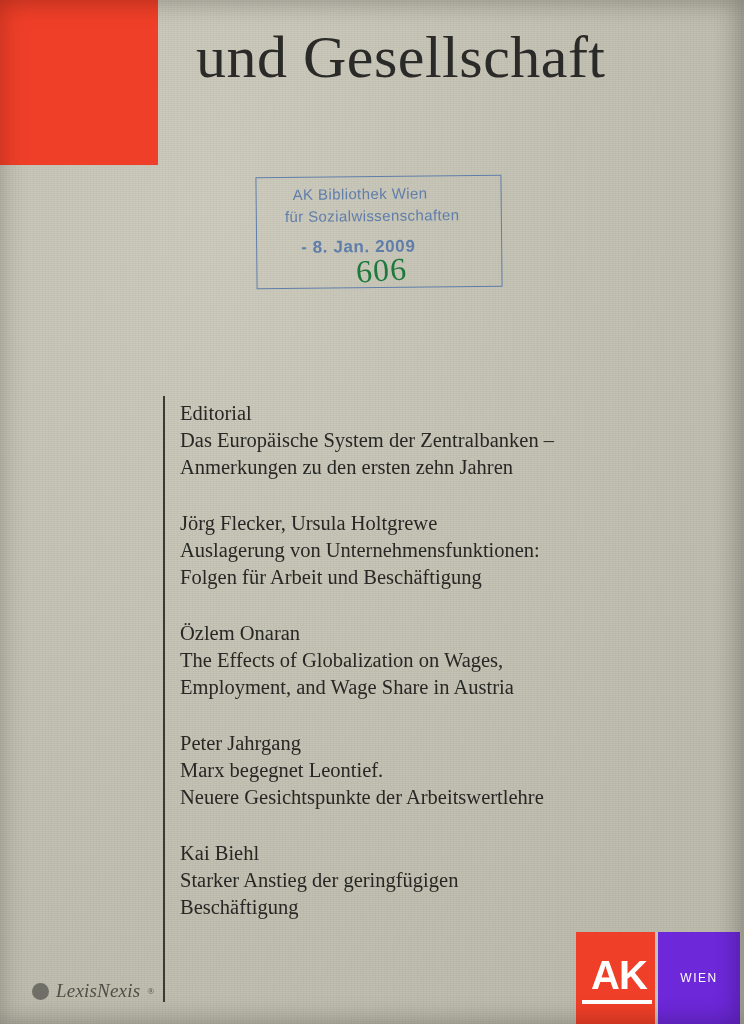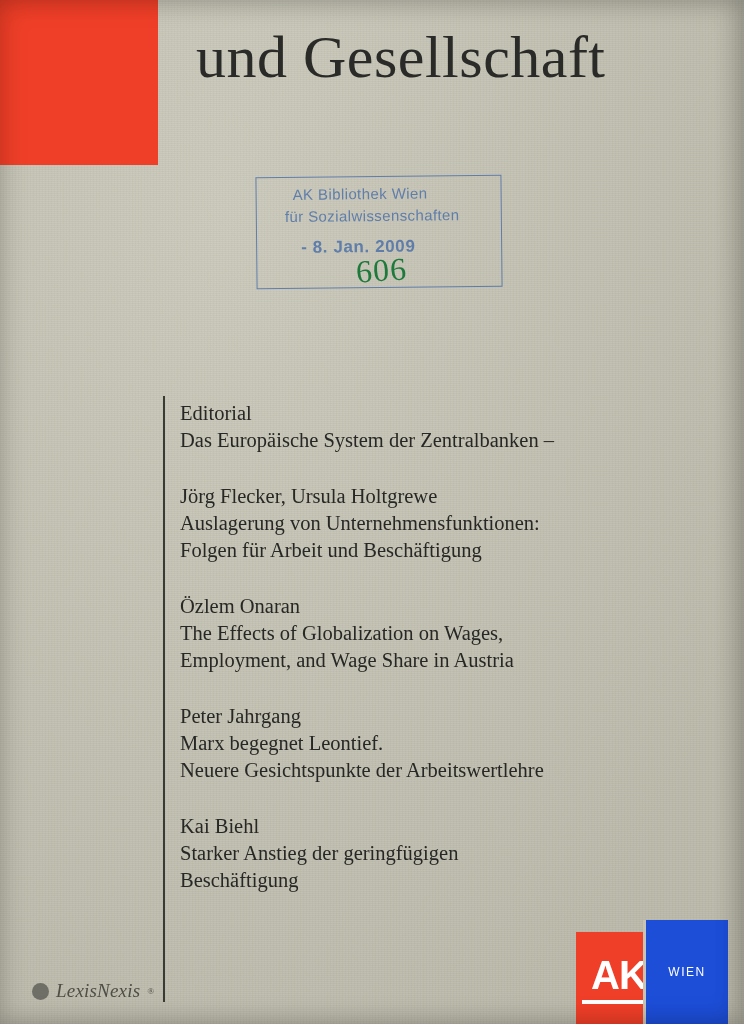--- a/index.html
+++ b/index.html
@@ -188,25 +188,25 @@
   .ak-under {
     position: absolute;
     right: 92px;
     bottom: 20px;
     width: 70px;
     height: 4px;
     background: #ffffff;
   }
   .wien-box {
     position: absolute;
-    right: 16px;
+    right: 4px;
     bottom: 0;
     width: 82px;
-    height: 104px;
-    background: #1d4ed8;
+    height: 92px;
+    background: #6d28d9;
     display: flex;
     align-items: center;
     justify-content: center;
     border-left: 3px solid #c6c4b4;
   }
   .wien-box .wien-text {
     color: #ffffff;
     font-family: "Liberation Sans", sans-serif;
     font-size: 12px;
     letter-spacing: 1.5px;
@@ -230,20 +230,21 @@
     <div class="s3">- 8. Jan. 2009</div>
   </div>
   <div class="stamp-number">606</div>
 
   <div class="vrule"></div>
 
   <div class="toc">
     <div class="toc-entry">
       <div class="toc-line">Editorial</div>
       <div class="toc-line">Das Europäische System der Zentralbanken –</div>
+      <div class="toc-line">Anmerkungen zu den ersten zehn Jahren</div>
     </div>
     <div class="toc-entry">
       <div class="toc-line">Jörg Flecker, Ursula Holtgrewe</div>
       <div class="toc-line">Auslagerung von Unternehmensfunktionen:</div>
       <div class="toc-line">Folgen für Arbeit und Beschäftigung</div>
     </div>
     <div class="toc-entry">
       <div class="toc-line">Özlem Onaran</div>
       <div class="toc-line">The Effects of Globalization on Wages,</div>
       <div class="toc-line">Employment, and Wage Share in Austria</div>

